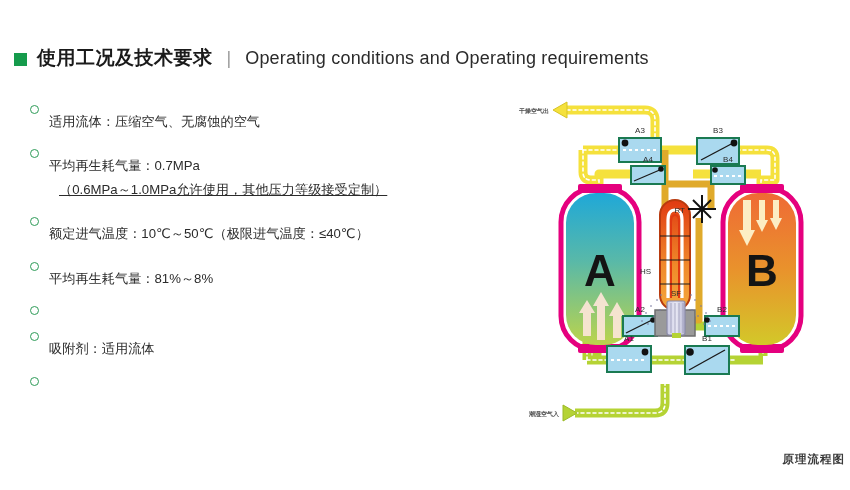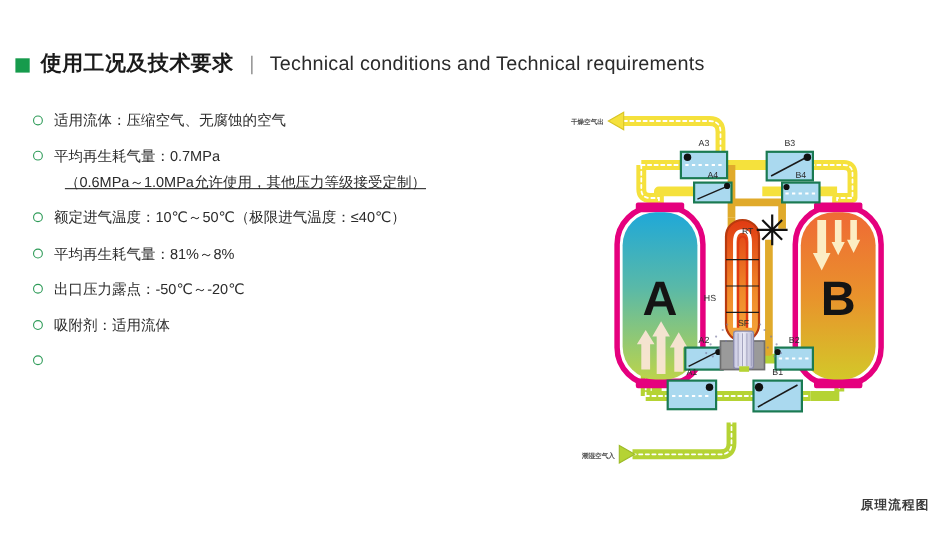--- a/index.html
+++ b/index.html
@@ -37,21 +37,21 @@
     display: flex; align-items: flex-start;
     margin-bottom: 12px;
     line-height: 1.55;
   }
   .spec-item .dot {
     flex: 0 0 auto;
     width: 9px; height: 9px; border-radius: 50%;
     border: 1.6px solid #2e9b58;
     margin-right: 10px; margin-top: 5px;
   }
-  .spec-text { font-size: 13.2px; color: #2b2b2b; }
+  .spec-text { font-size: 13.2px; color: #2b2b2b; margin-top: 12px; }
   .spec-sub { font-size: 13.2px; color: #2b2b2b; margin-top: 3px; padding-left: 10px; text-decoration: underline; }
 
   
   .diagram { position: absolute; left: 515px; top: 88px; width: 330px; height: 400px; }
   .diagram svg { display:block; }
   .caption {
     position: absolute; left: 515px; top: 452px; width: 330px;
     text-align: right;
     font-size: 11.5px; font-weight: bold; color: #3a3a3a;
     letter-spacing: 1px;
@@ -63,21 +63,21 @@
 </style>
 </head>
 <body>
 
 <div class="page">
 
   <div class="header">
     <span class="hdr-square"></span>
     <span class="hdr-cn">使用工况及技术要求</span>
     <span class="hdr-sep">|</span>
-    <span class="hdr-en">Technical conditions and Technical requirements</span>
+    <span class="hdr-en">Operating conditions and Operating requirements</span>
   </div>
 
   <div class="speclist">
 
     <div class="spec-item">
       <span class="dot"></span>
       <div>
         <div class="spec-text">适用流体：压缩空气、无腐蚀的空气</div>
       </div>
     </div>
@@ -99,23 +99,20 @@
 
     <div class="spec-item">
       <span class="dot"></span>
       <div>
         <div class="spec-text">平均再生耗气量：81%～8%</div>
       </div>
     </div>
 
     <div class="spec-item">
       <span class="dot"></span>
-      <div>
-        <div class="spec-text">出口压力露点：-50℃～-20℃</div>
-      </div>
     </div>
 
     <div class="spec-item">
       <span class="dot"></span>
       <div>
         <div class="spec-text">吸附剂：适用流体</div>
       </div>
     </div>
 
     <div class="spec-item">

